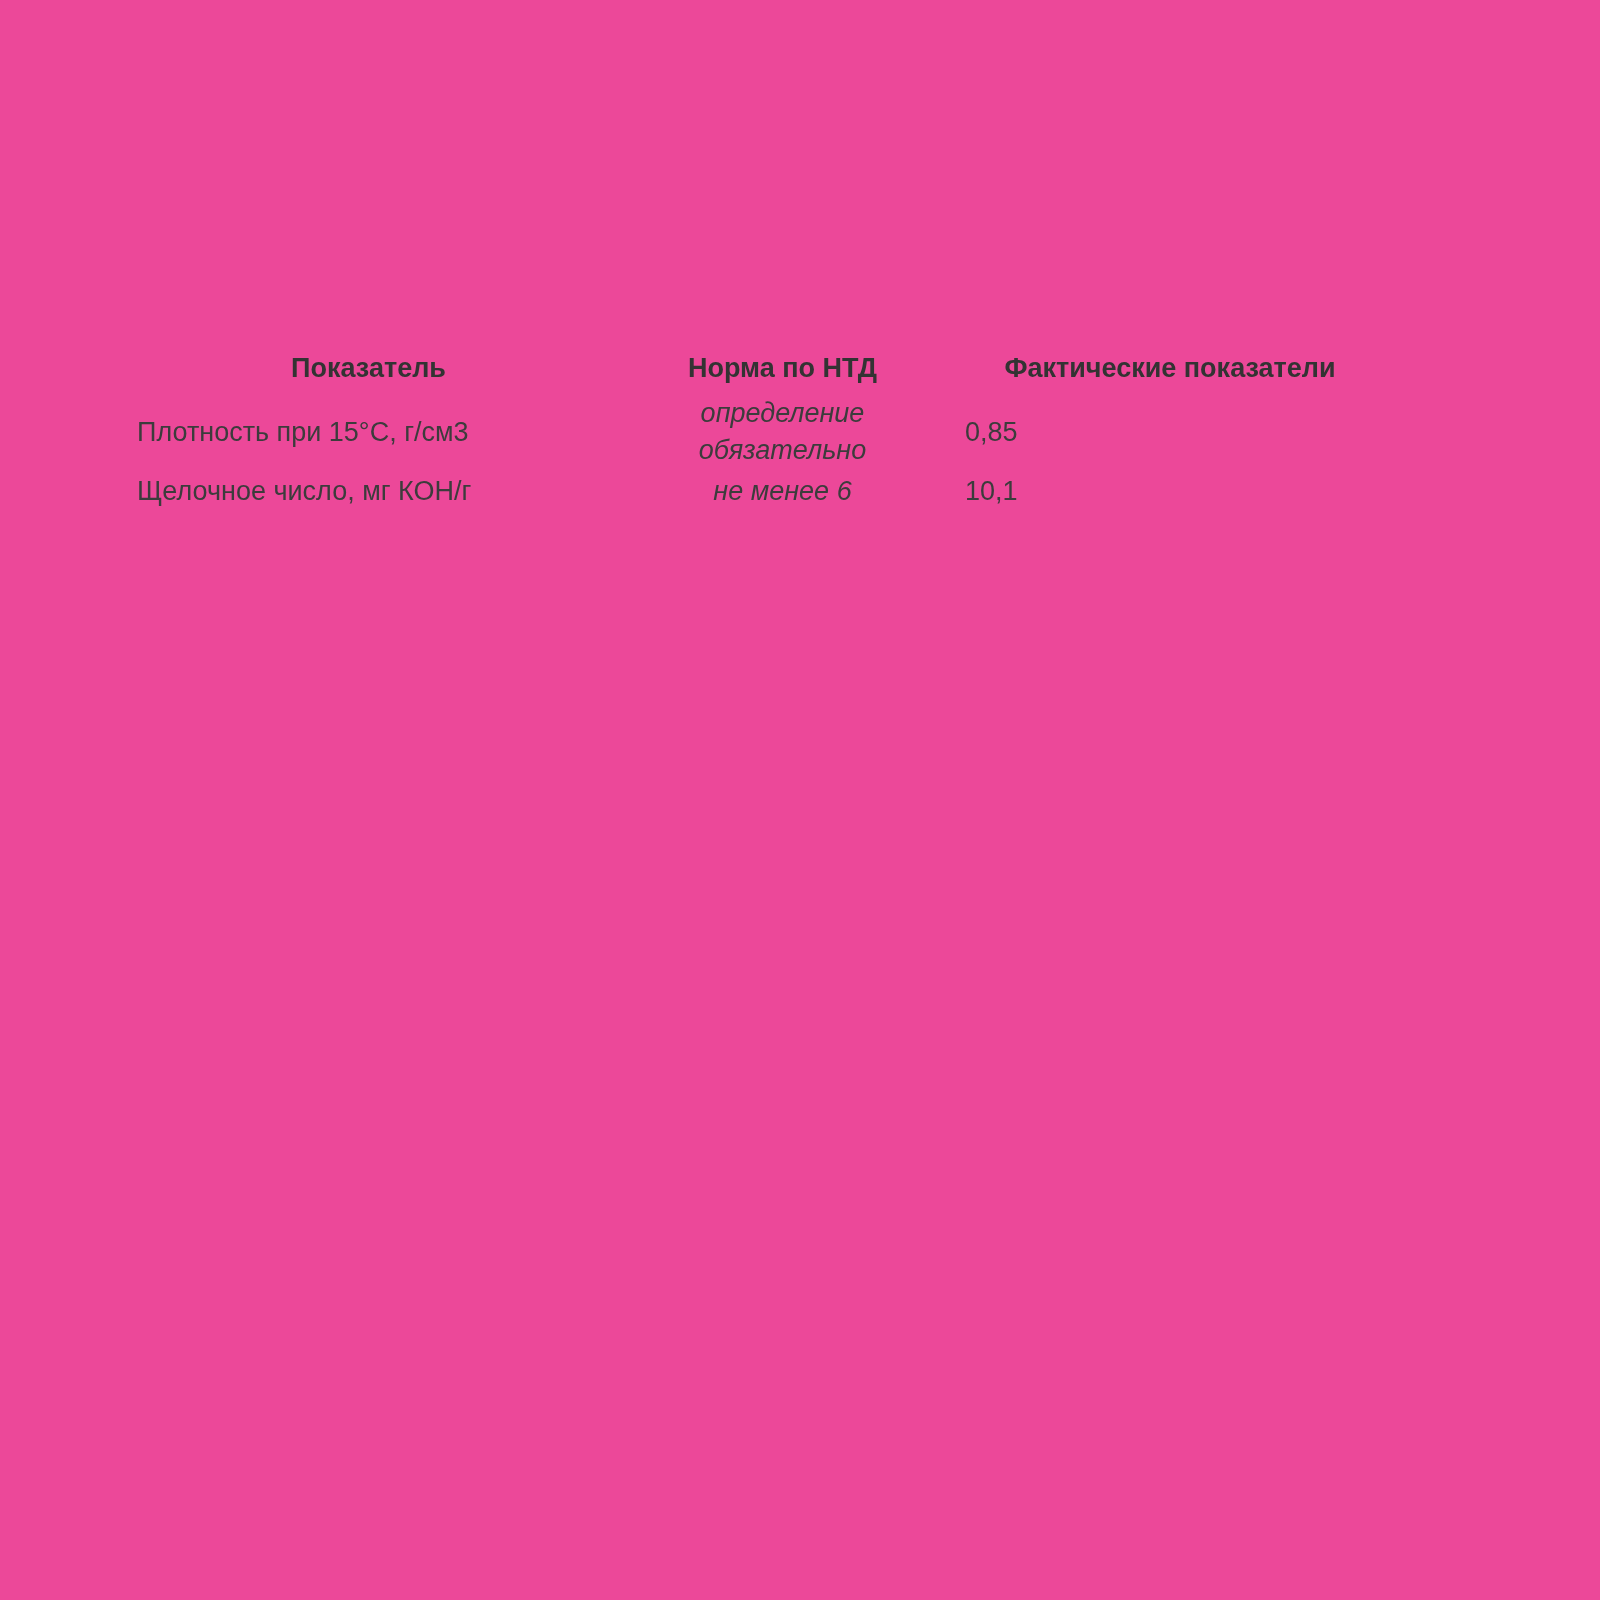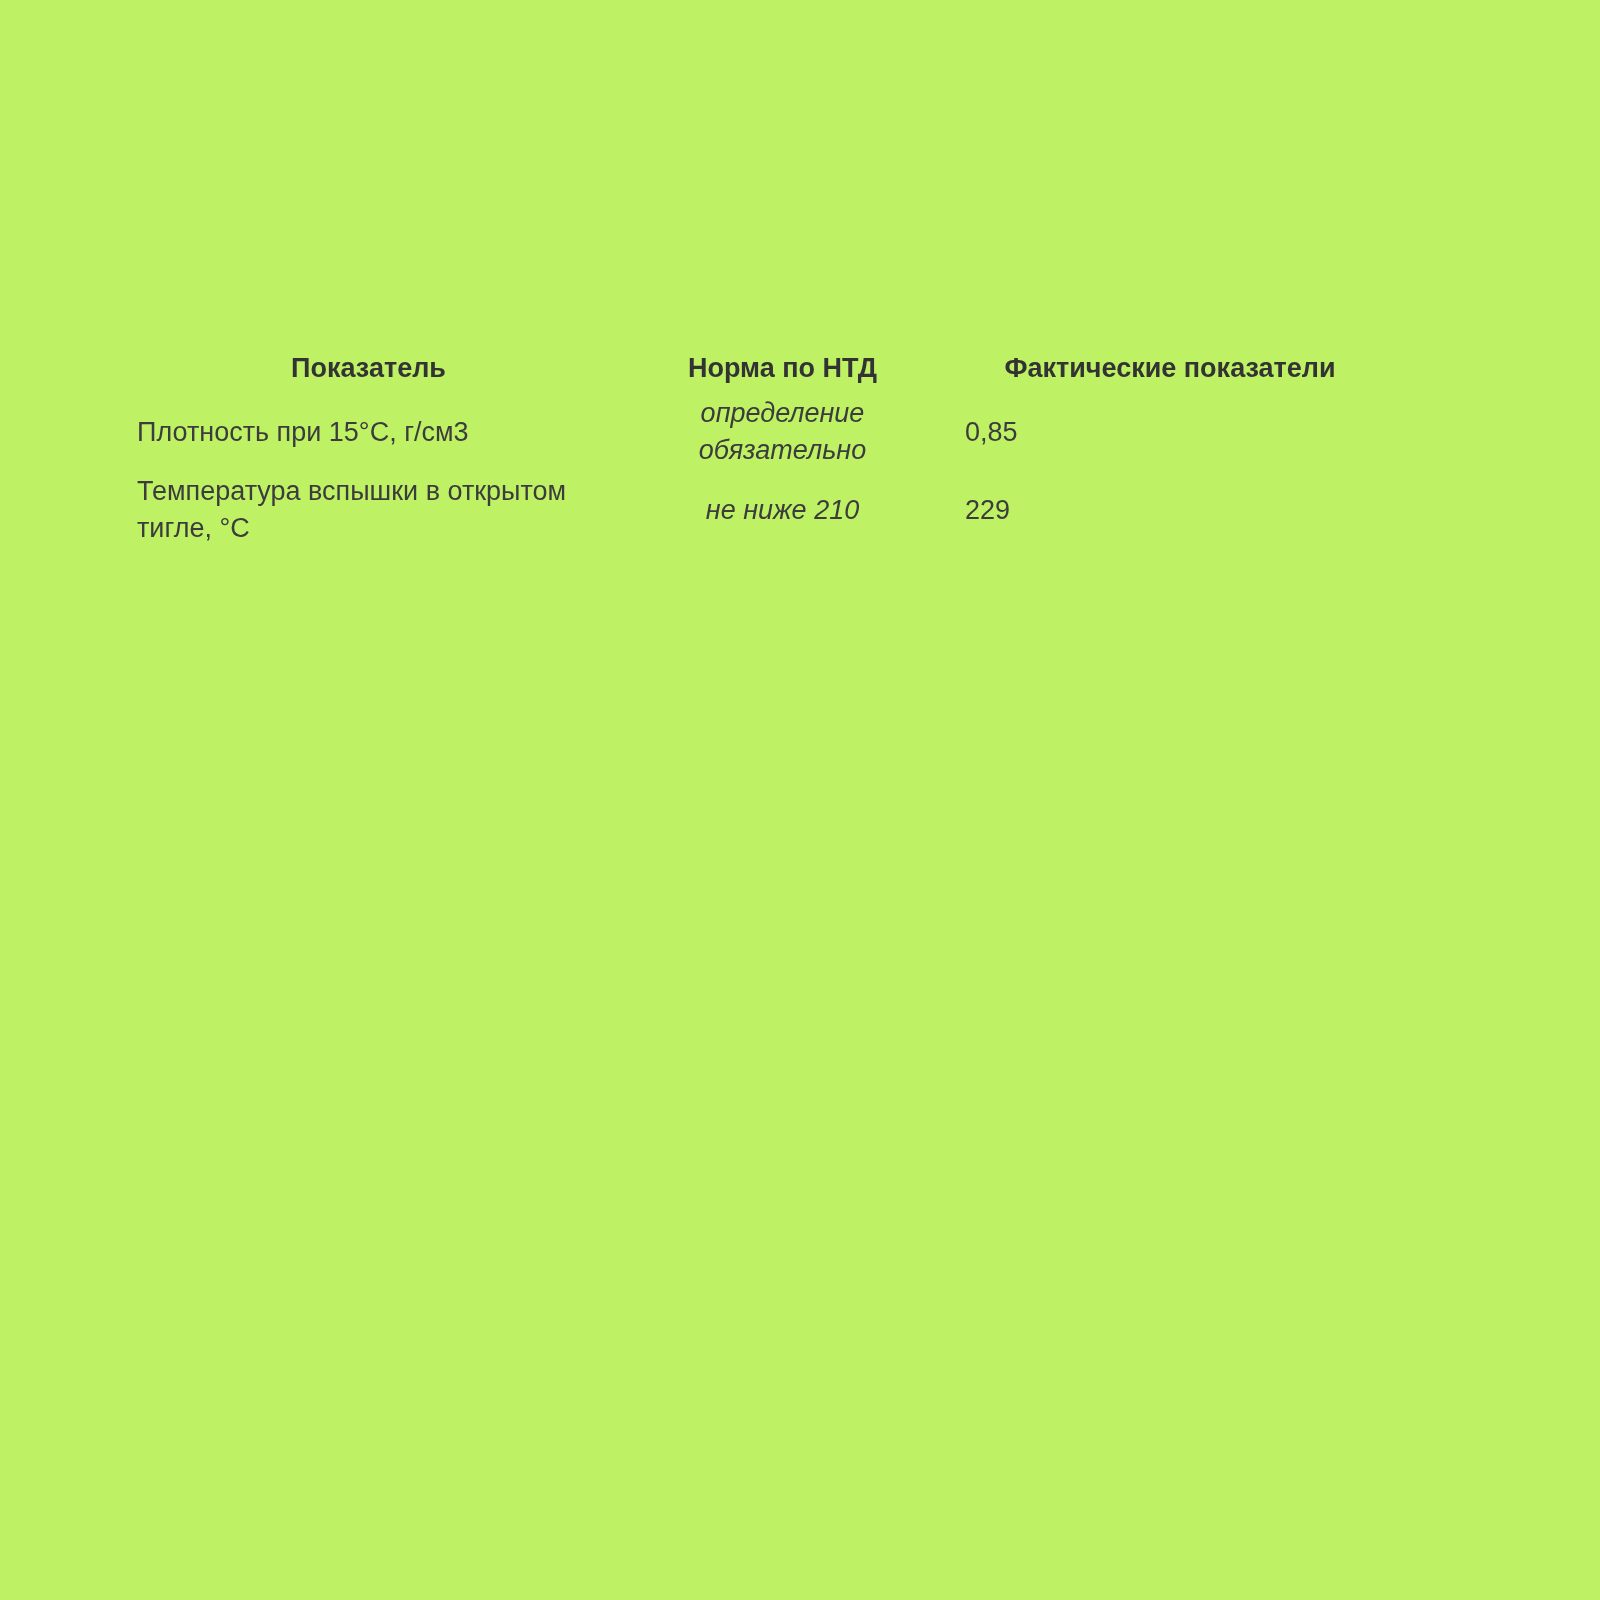--- a/index.html
+++ b/index.html
@@ -4,21 +4,21 @@
 <style>
   html, body {
     margin: 0;
     padding: 0;
     background: #ffffff;
   }
   .canvas {
     position: relative;
     width: 1600px;
     height: 1600px;
-    background: #bef264;
+    background: #ec4899;
     overflow: hidden;
     font-family: "Liberation Sans", sans-serif;
   }
   table.spec-table {
     position: absolute;
     left: 137px;
     top: 350px;
     width: 1238px;
     border-collapse: collapse;
     table-layout: fixed;
@@ -67,25 +67,24 @@
     <tbody id="rows-body">
   <tr>
     <td class="c1">Плотность при 15°С, г/см3</td>
     <td class="c2">определение
 обязательно</td>
     <td class="c3">0,85</td>
   </tr>
 
 
 
+  <tr>
+    <td class="c1">Щелочное число, мг КОН/г</td>
+    <td class="c2">не менее 6</td>
+    <td class="c3">10,1</td>
+  </tr>
 
 
 
-  <tr>
-    <td class="c1">Температура вспышки в открытом
-тигле, °С</td>
-    <td class="c2">не ниже 210</td>
-    <td class="c3">229</td>
-  </tr>
 
 </tbody>
   </table>
 </div>
 
 </body></html>

